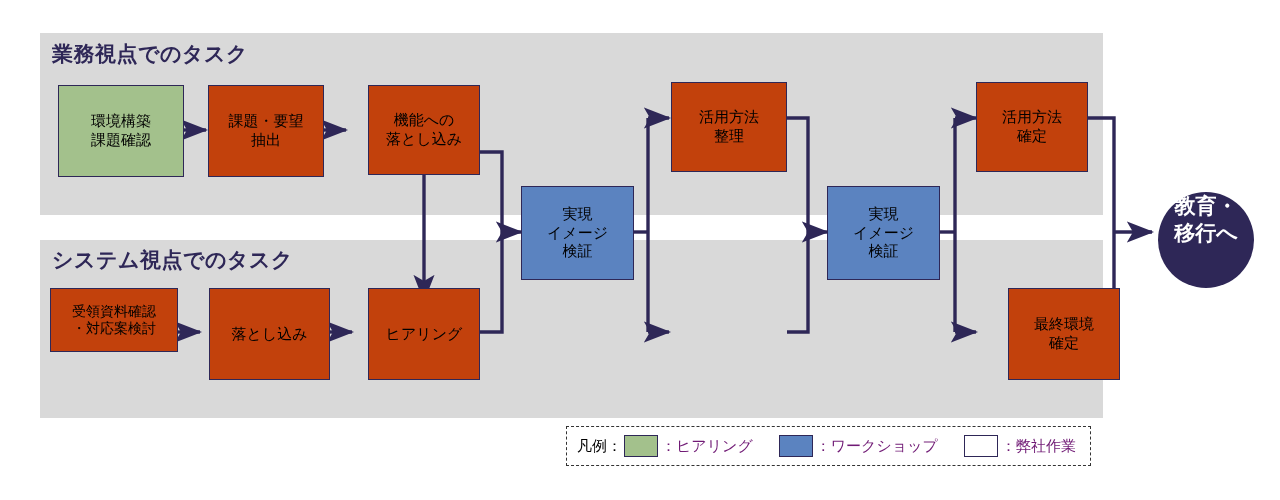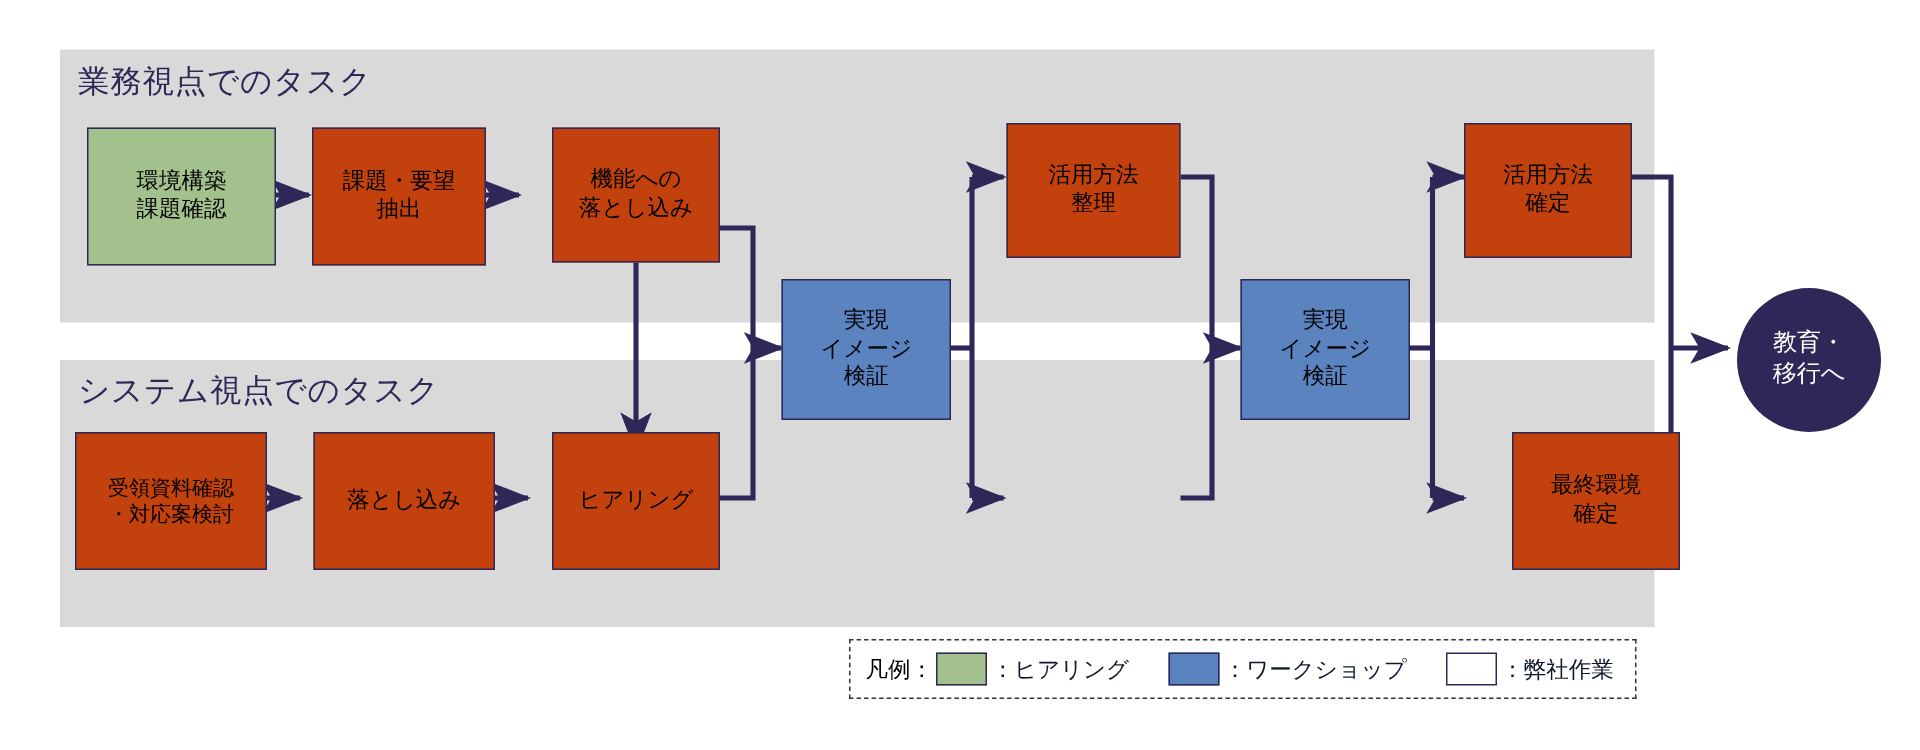--- a/index.html
+++ b/index.html
@@ -13,21 +13,21 @@
   #stage{position:relative;width:1280px;height:500px;}
 
   
   .band{position:absolute;background:#d9d9d9;}
   #band-business{left:40px;top:33px;width:1063px;height:182px;}
   #band-system{left:40px;top:240px;width:1063px;height:178px;}
 
   
   .lane-title{
     position:absolute;
-    font-size:21px;font-weight:normal;color:#2e2757;
+    font-size:21px;font-weight:bold;color:#2e2757;
     letter-spacing:.5px;white-space:nowrap;
   }
   #title-business{left:52px;top:40px;}
   #title-system{left:52px;top:246px;}
 
   
   .node{
     position:absolute;
     box-sizing:border-box;
     border:1.5px solid #2e2757;
@@ -40,23 +40,23 @@
   .node.hearing{background:#a3c18c;}
   .node.workshop{background:#5b83c0;}
   .node .nlabel{display:block;padding:0 2px;white-space:pre-line;}
 
   
   #node-next{
     position:absolute;
     left:1158px;top:192px;width:96px;height:96px;
     border-radius:50%;
     background:#2e2757;
-    display:flex;align-items:center;justify-content:center;
+    display:flex;align-items:flex-start;justify-content:center;
     text-align:center;
-    color:#ffffff;font-size:16px;font-weight:normal;line-height:1.3;
+    color:#ffffff;font-size:21px;font-weight:bold;line-height:1.3;
     white-space:pre-line;
     z-index:5;
   }
 
   
   #wires{position:absolute;left:0;top:0;width:1280px;height:500px;z-index:3;}
 
   
   #legend{
     position:absolute;left:566px;top:426px;width:525px;height:40px;
@@ -70,21 +70,21 @@
   }
   #legend .lg-title{font-size:15px;color:#000;white-space:nowrap;margin-right:2px;}
   #legend .lg-item{display:flex;align-items:center;white-space:nowrap;}
   #legend .sw{
     width:34px;height:22px;box-sizing:border-box;
     border:1.3px solid #2e2757;display:inline-block;
   }
   #legend .sw.green{background:#a3c18c;}
   #legend .sw.blue{background:#5b83c0;}
   #legend .sw.white{background:#ffffff;}
-  #legend .lg-text{font-size:15px;color:#0f172a;margin-left:3px;}
+  #legend .lg-text{font-size:15px;color:#701a75;margin-left:3px;}
   #legend .gap{width:26px;}
 </style>
 </head>
 <body>
 
 <div id="stage">
 
   <div id="band-business" class="band"></div>
   <div id="band-system" class="band"></div>
 
@@ -165,21 +165,21 @@
     <span class="nlabel">実現
 イメージ
 検証</span>
   </div>
 
   <div class="node" style="left:976px;top:82px;width:112px;height:90px;">
     <span class="nlabel">活用方法
 確定</span>
   </div>
 
-  <div class="node" style="left:50px;top:288px;width:128px;height:92px;">
+  <div class="node" style="left:50px;top:288px;width:128px;height:64px;">
     <span class="nlabel" style="font-size:14px;">受領資料確認
 ・対応案検討</span>
   </div>
 
   <div class="node" style="left:209px;top:288px;width:121px;height:92px;">
     <span class="nlabel">落とし込み</span>
   </div>
 
   <div class="node" style="left:368px;top:288px;width:112px;height:92px;">
     <span class="nlabel">ヒアリング</span>

